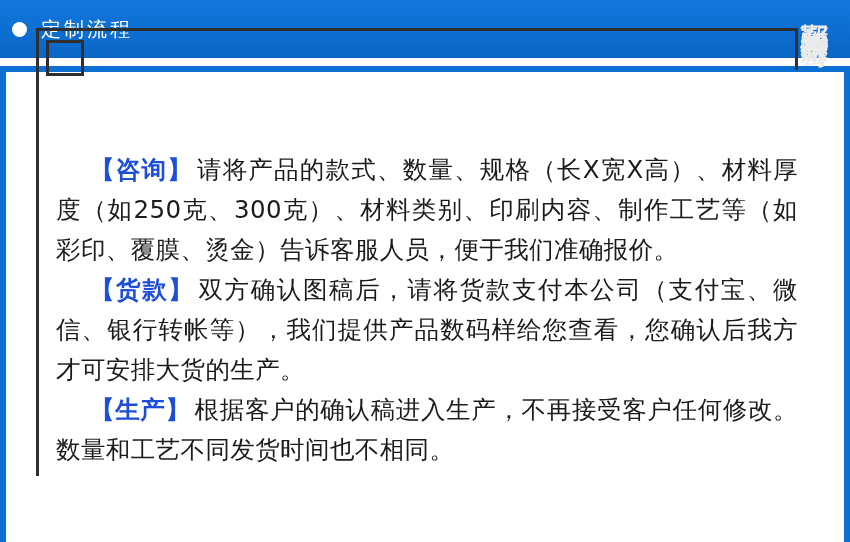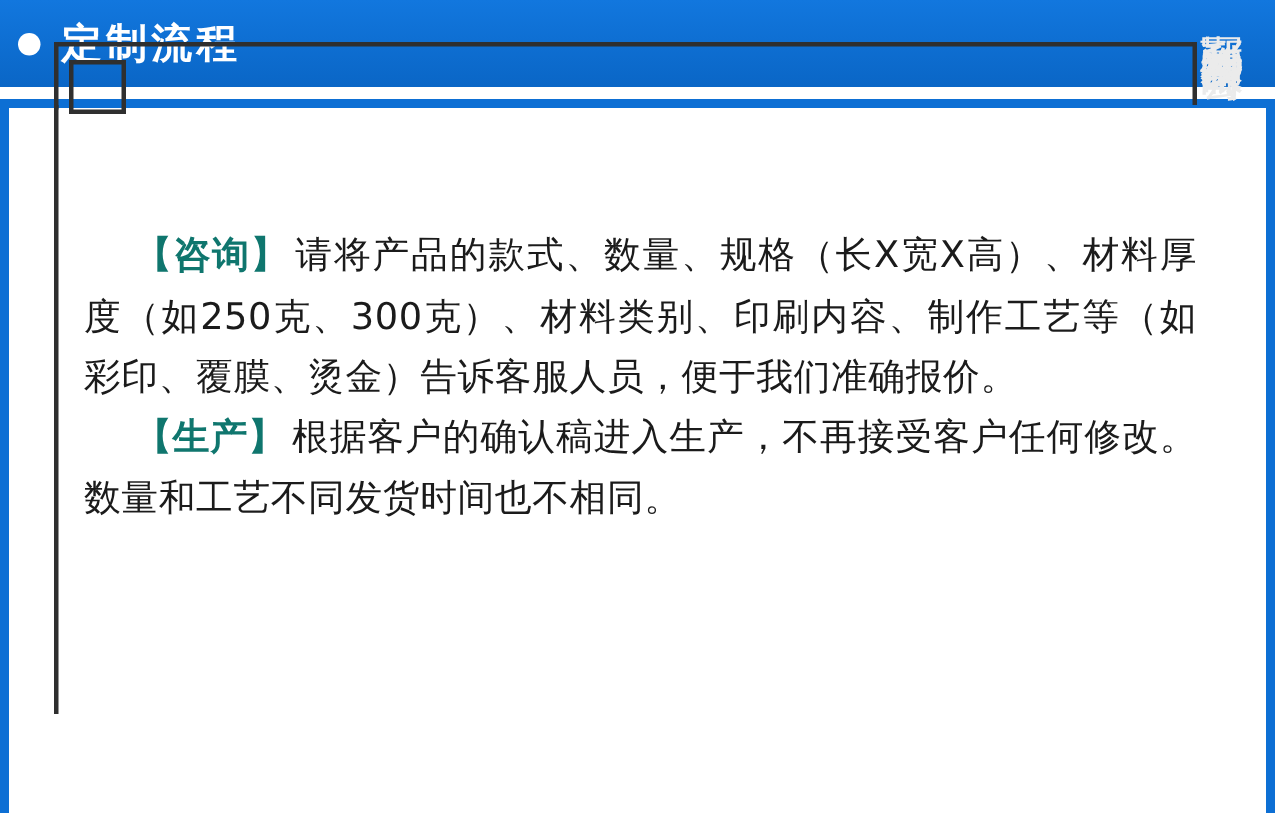--- a/index.html
+++ b/index.html
@@ -37,22 +37,22 @@
   .bullet-dot {
     width: 15px;
     height: 15px;
     border-radius: 50%;
     background: #ffffff;
     margin-right: 14px;
     flex: 0 0 auto;
   }
   .header-title {
     color: #ffffff;
-    font-size: 27px;
-    font-weight: bold;
+    font-size: 20px;
+    font-weight: normal;
     letter-spacing: 3px;
     line-height: 1;
     white-space: nowrap;
   }
 
   
   .page-frame {
     position: absolute;
     left: 0;
     top: 66px;
@@ -137,26 +137,25 @@
   }
   .para {
     font-size: 24.5px;
     line-height: 40px;
     color: #1b1b1b;
     text-align: justify;
     letter-spacing: 0.4px;
     margin: 0;
   }
   .tag {
-    color: #0f766e;
+    color: #1d4ed8;
     font-weight: bold;
     margin-left: 34px;
     margin-right: 4px;
     white-space: nowrap;
-    font-family: Liberation Serif, serif;
   }
 </style>
 </head>
 <body>
 
 <div class="header">
   <div class="header-inner">
     <span class="bullet-dot"></span>
     <span class="header-title">定制流程</span>
   </div>
@@ -170,15 +169,18 @@
 <div class="bracket inner-rule-right"></div>
 <div class="bracket bracket-bl"></div>
 
 <div class="watermark">鄞冠彩印装饰有限公司</div>
 
 <div class="content">
   <p class="para">
     <span class="tag">【咨询】</span><span>请将产品的款式、数量、规格（长X宽X高）、材料厚度（如250克、300克）、材料类别、印刷内容、制作工艺等（如彩印、覆膜、烫金）告诉客服人员，便于我们准确报价。</span>
   </p>
   <p class="para">
+    <span class="tag">【货款】</span><span>双方确认图稿后，请将货款支付本公司（支付宝、微信、银行转帐等），我们提供产品数码样给您查看，您确认后我方才可安排大货的生产。</span>
+  </p>
+  <p class="para">
     <span class="tag">【生产】</span><span>根据客户的确认稿进入生产，不再接受客户任何修改。数量和工艺不同发货时间也不相同。</span>
   </p>
 </div>
 
 </body></html>

